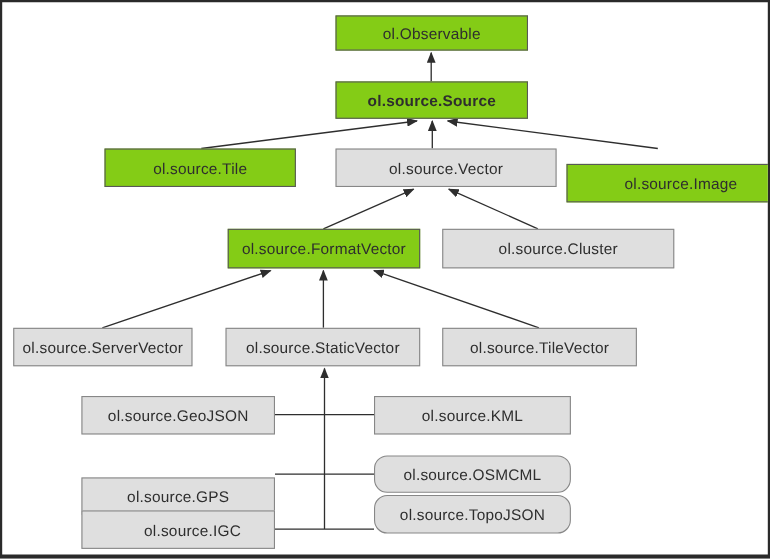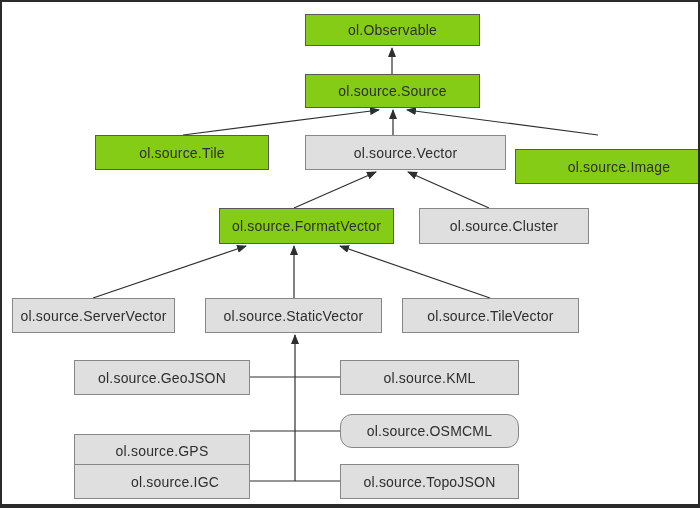--- a/index.html
+++ b/index.html
@@ -50,36 +50,36 @@
         <line x1="293" y1="479" x2="293" y2="333" stroke="#2e2e2e" stroke-width="1.2" marker-end="url(#arrowhead)"></line>
         <line x1="248" y1="375" x2="338" y2="375" stroke="#2e2e2e" stroke-width="1.2"></line>
         <line x1="248" y1="429" x2="338" y2="429" stroke="#2e2e2e" stroke-width="1.2"></line>
         <line x1="248" y1="479" x2="338" y2="479" stroke="#2e2e2e" stroke-width="1.2"></line>
       </g>
   </svg>
   <div id="nodes-layer">
       <div class="node dark" style="left: 303px; top: 12px; width: 175px; height: 32px;">
         <span>ol.Observable</span>
       </div>
-      <div class="node dark" style="left: 303px; top: 72px; width: 175px; height: 34px;">
+      <div class="node dark" style="left: 303px; top: 72px; width: 175px; height: 34px; font-weight: bold;">
         <span>ol.source.Source</span>
       </div>
       <div class="node dark" style="left: 93px; top: 133px; width: 174px; height: 35px;">
         <span>ol.source.Tile</span>
       </div>
       <div class="node light" style="left: 303px; top: 133px; width: 201px; height: 35px;">
         <span>ol.source.Vector</span>
       </div>
       <div class="node dark" style="left: 513px; top: 147px; width: 208px; height: 35px;">
         <span>ol.source.Image</span>
       </div>
-      <div class="node dark" style="left: 205px; top: 206px; width: 175px; height: 36px; margin-left: 12px;">
+      <div class="node dark" style="left: 205px; top: 206px; width: 175px; height: 36px;">
         <span>ol.source.FormatVector</span>
       </div>
-      <div class="node light" style="left: 417px; top: 206px; width: 170px; height: 36px;">
+      <div class="node light" style="left: 400px; top: 206px; width: 211px; height: 36px;">
         <span>ol.source.Cluster</span>
       </div>
       <div class="node light" style="left: 10px; top: 296px; width: 163px; height: 35px;">
         <span>ol.source.ServerVector</span>
       </div>
       <div class="node light" style="left: 203px; top: 296px; width: 177px; height: 35px;">
         <span>ol.source.StaticVector</span>
       </div>
       <div class="node light" style="left: 400px; top: 296px; width: 177px; height: 35px;">
         <span>ol.source.TileVector</span>
@@ -92,17 +92,17 @@
       </div>
       <div class="node light" style="left: 72px; top: 412px; width: 176px; height: 34px; margin-top: 20px;">
         <span>ol.source.GPS</span>
       </div>
       <div class="node light" style="left: 338px; top: 412px; width: 179px; height: 34px; border-radius: 12px;">
         <span>ol.source.OSMCML</span>
       </div>
       <div class="node light" style="left: 72px; top: 462px; width: 176px; height: 35px; padding-left: 26px;">
         <span>ol.source.IGC</span>
       </div>
-      <div class="node light" style="left: 338px; top: 462px; width: 179px; height: 35px;">
+      <div class="node light" style="left: 338px; top: 448px; width: 179px; height: 35px; border-radius: 12px;">
         <span>ol.source.TopoJSON</span>
       </div>
     </div>
 </div>
 
 </body></html>

